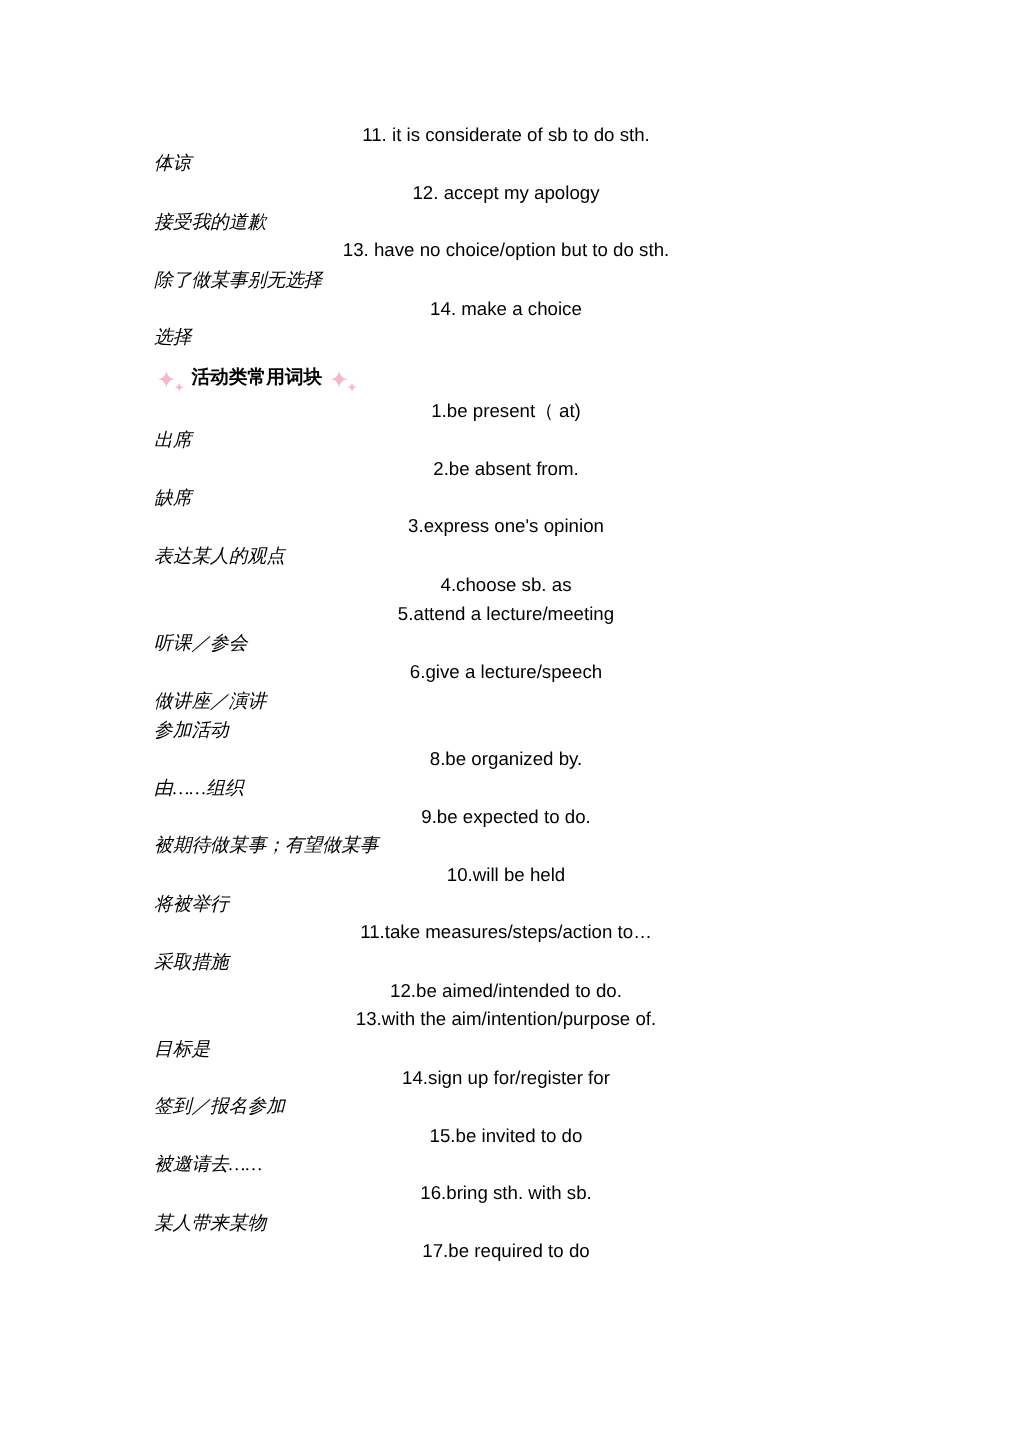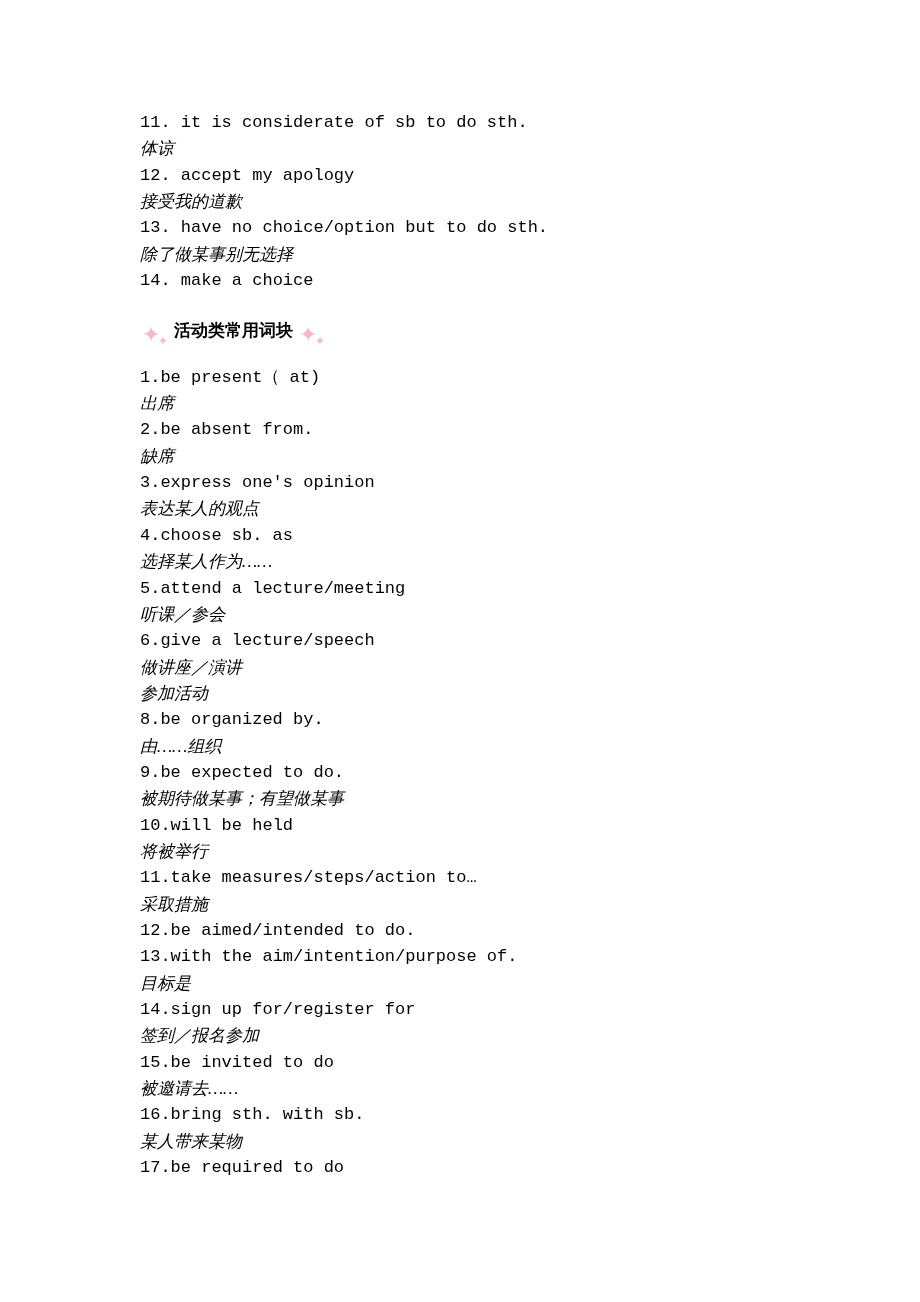--- a/index.html
+++ b/index.html
@@ -14,37 +14,38 @@
   .page {
     padding: 110px 140px 40px 140px;
     font-size: 17px;
     line-height: 1.55;
     color: #000;
   }
   .entry {
     margin: 0;
   }
   .en {
-    font-family: Liberation Mono, monospace;
+    font-family: Liberation Sans, sans-serif;
     letter-spacing: 0;
+    text-align: center;
   }
   .zh {
     font-family: "SimSun", "宋体", serif;
     font-style: italic;
   }
   .section-header {
     display: flex;
     align-items: center;
     margin: 8px 0 4px 0;
   }
   .section-title {
     font-family: "SimHei", "黑体", sans-serif;
     font-weight: bold;
     font-size: 17px;
-    margin: 16px 4px;
+    margin: 1px 4px;
   }
   .star-left, .star-right {
     display: inline-block;
     position: relative;
     width: 30px;
     height: 28px;
   }
   .star-big {
     position: absolute;
     font-size: 22px;
@@ -66,20 +67,21 @@
 <div class="page">
 
   <div id="top-list">
       <div class="entry en"><span>11. </span><span>it is considerate of sb to do sth.</span></div>
       <div class="entry zh">体谅</div>
       <div class="entry en"><span>12. </span><span>accept my apology</span></div>
       <div class="entry zh">接受我的道歉</div>
       <div class="entry en"><span>13. </span><span>have no choice/option but to do sth.</span></div>
       <div class="entry zh">除了做某事别无选择</div>
       <div class="entry en"><span>14. </span><span>make a choice</span></div>
+      <div class="entry zh">选择</div>
     </div>
 
   <div class="section-header">
     <span class="star-left">
       <span class="star-big">✦</span>
         <span class="star-small">✦</span>
     </span>
     <span class="section-title">活动类常用词块</span>
     <span class="star-right">
       <span class="star-big">✦</span>
@@ -88,21 +90,20 @@
   </div>
 
   <div id="main-list">
       <div class="entry en"><span>1.</span><span>be present（ at)</span></div>
       <div class="entry zh">出席</div>
       <div class="entry en"><span>2.</span><span>be absent from.</span></div>
       <div class="entry zh">缺席</div>
       <div class="entry en"><span>3.</span><span>express one's opinion</span></div>
       <div class="entry zh">表达某人的观点</div>
       <div class="entry en"><span>4.</span><span>choose sb. as</span></div>
-      <div class="entry zh">选择某人作为……</div>
       <div class="entry en"><span>5.</span><span>attend a lecture/meeting</span></div>
       <div class="entry zh">听课／参会</div>
       <div class="entry en"><span>6.</span><span>give a lecture/speech</span></div>
       <div class="entry zh">做讲座／演讲</div>
       <div class="entry zh">参加活动</div>
       <div class="entry en"><span>8.</span><span>be organized by.</span></div>
       <div class="entry zh">由……组织</div>
       <div class="entry en"><span>9.</span><span>be expected to do.</span></div>
       <div class="entry zh">被期待做某事；有望做某事</div>
       <div class="entry en"><span>10.</span><span>will be held</span></div>

